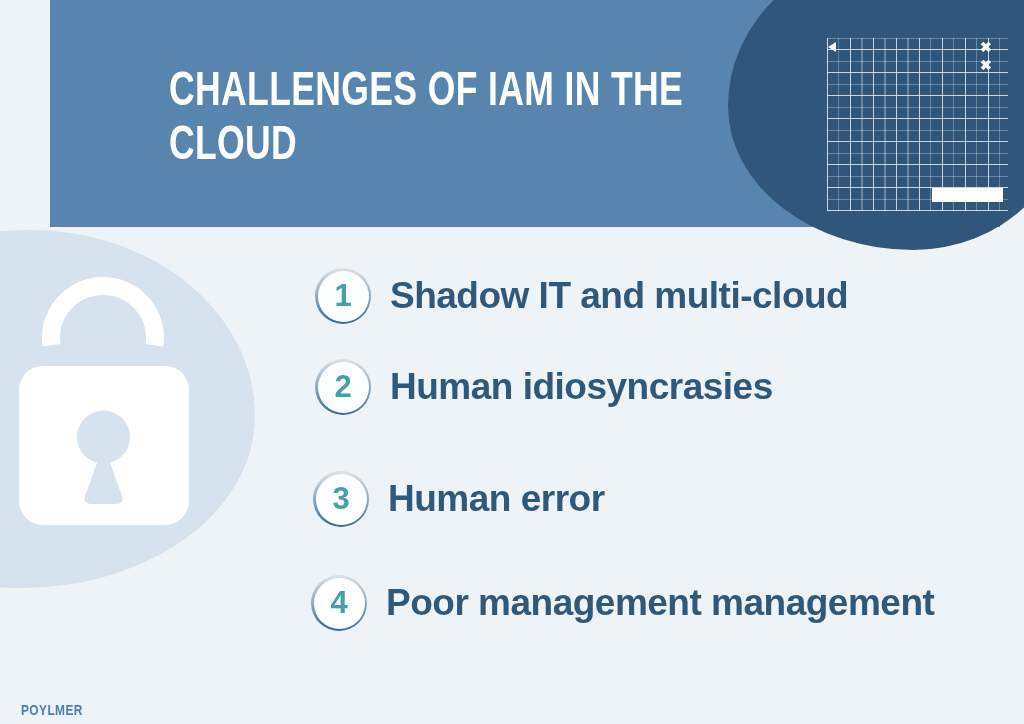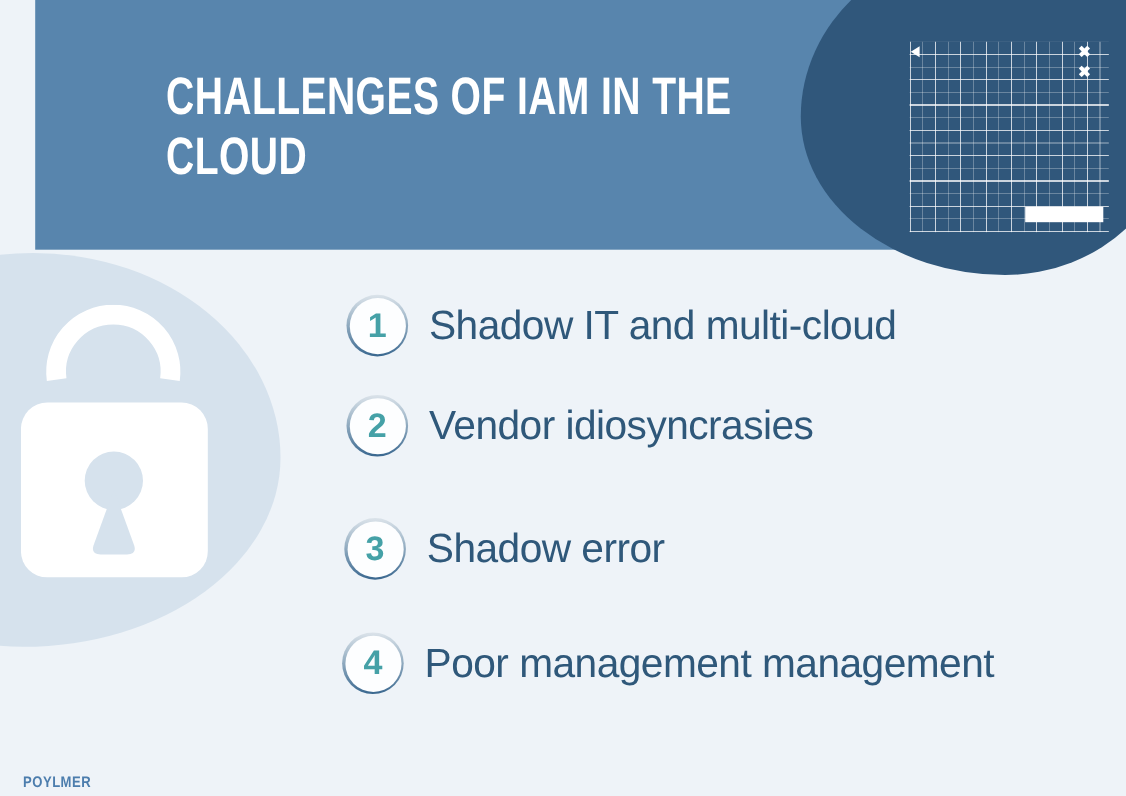--- a/index.html
+++ b/index.html
@@ -13,21 +13,21 @@
   }
   * { margin:0; padding:0; box-sizing:border-box; }
   body { background:#fff; }
   .canvas {
     position:relative; width:1024px; height:724px;
     background:var(--bg); overflow:hidden;
     font-family:"Liberation Sans", sans-serif;
   }
   
   .header-band {
-    position:absolute; left:32px; top:0; width:950px; height:227px;
+    position:absolute; left:50px; top:0; width:950px; height:227px;
     background:var(--header);
   }
   .page-title {
     position:absolute; left:119px; top:62px;
     color:#ffffff; font-weight:bold; font-size:48px; line-height:54px;
     transform:scaleX(0.74); transform-origin:left top;
     letter-spacing:0.5px; white-space:nowrap;
   }
   
   .dark-blob {
@@ -76,21 +76,21 @@
     width:56px; height:56px; border-radius:50%; flex:none;
     background:linear-gradient(180deg, #dbe3ea 0%, #9fb6c8 40%, #39678f 100%);
     display:flex; align-items:center; justify-content:center;
   }
   .badge-inner {
     width:51px; height:51px; border-radius:50%; background:#fdfeff;
     display:flex; align-items:center; justify-content:center;
     color:var(--teal); font-size:31px; font-weight:bold;
   }
   .row-label {
-    color:var(--itemtext); font-size:37px; font-weight:normal;
+    color:var(--itemtext); font-size:37px; font-weight:bold;
     letter-spacing:-0.5px; white-space:nowrap;
   }
   
   .brand {
     position:absolute; left:21px; top:702px;
     color:var(--brand); font-size:14px; font-weight:bold;
     letter-spacing:0.5px; transform:scaleX(0.85); transform-origin:left top;
   }
 </style>
 </head>
@@ -123,27 +123,27 @@
   <div class="row row-1">
     <div class="badge">
       <div class="badge-inner">1</div>
     </div>
     <div class="row-label">Shadow IT and multi-cloud</div>
   </div>
   <div class="row row-2">
     <div class="badge">
       <div class="badge-inner">2</div>
     </div>
-    <div class="row-label">Vendor idiosyncrasies</div>
+    <div class="row-label">Human idiosyncrasies</div>
   </div>
   <div class="row row-3">
     <div class="badge">
       <div class="badge-inner">3</div>
     </div>
-    <div class="row-label">Shadow error</div>
+    <div class="row-label">Human error</div>
   </div>
   <div class="row row-4">
     <div class="badge">
       <div class="badge-inner">4</div>
     </div>
     <div class="row-label">Poor management management</div>
   </div>
 
   <div class="brand">POYLMER</div>
 

